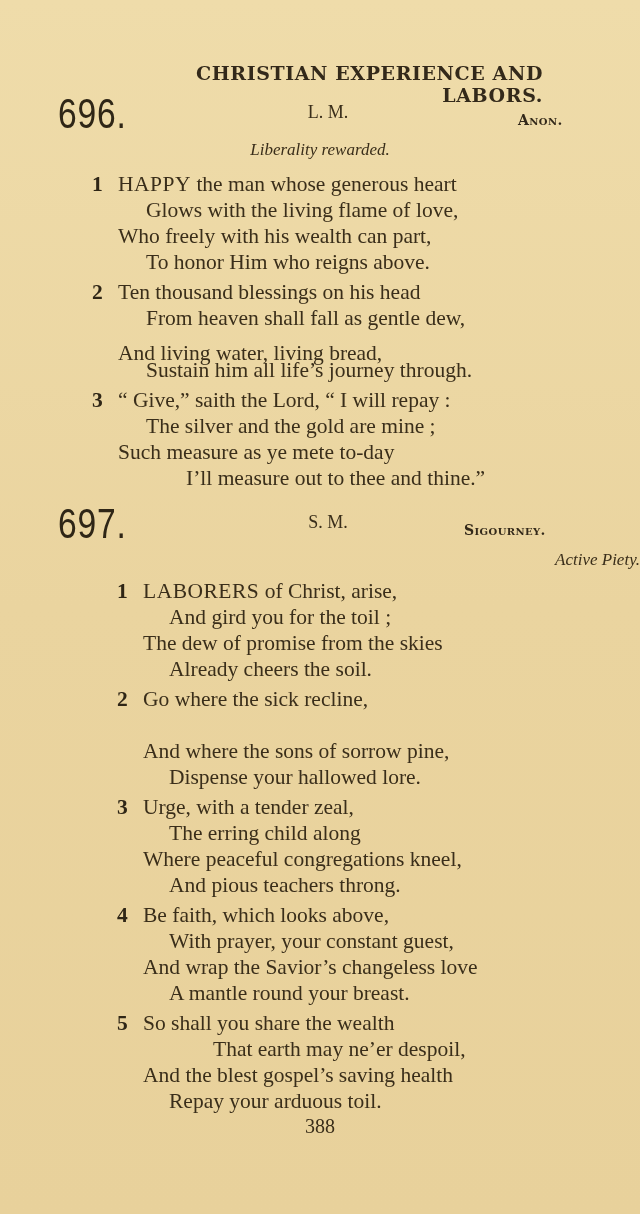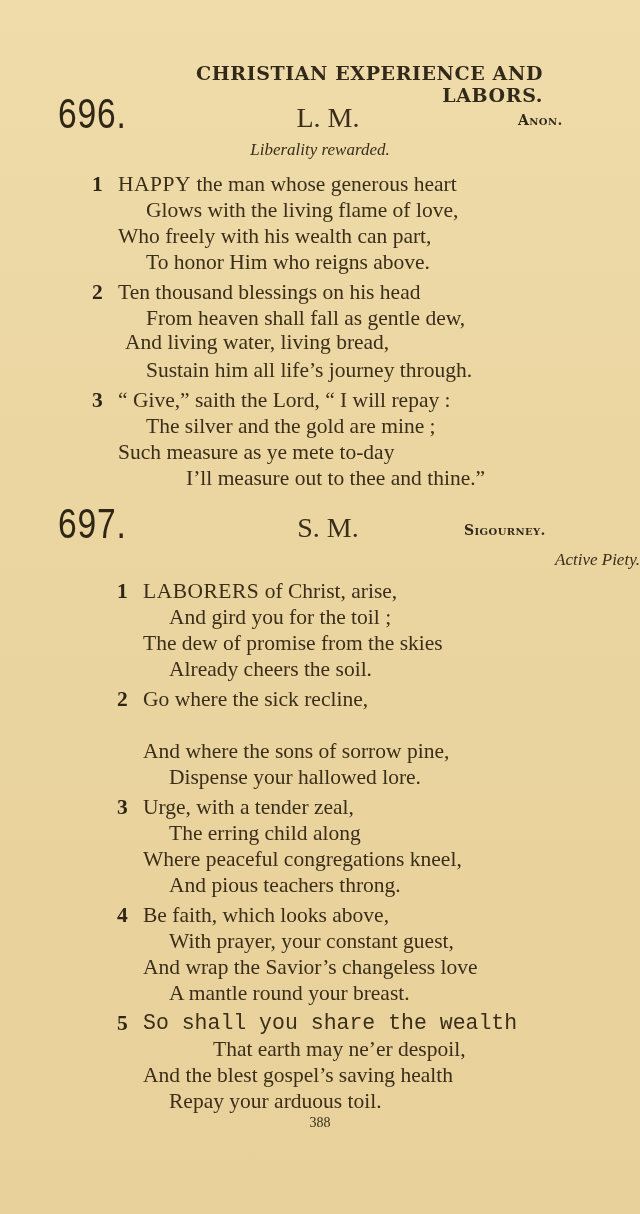--- a/index.html
+++ b/index.html
@@ -47,21 +47,21 @@
       font-size: 42px;
       transform: scaleX(0.8);
       transform-origin: left top;
       color: #2f2616;
       letter-spacing: 1px;
     }
     .meter {
       position: absolute;
       width: 200px;
       text-align: center;
-      font-size: 28px;
+      font-size: 18px;
       color: #3a2e1a;
     }
     .author {
       position: absolute;
       font-family: "DejaVu Serif", serif;
       font-weight: bold;
       font-variant: small-caps;
       font-size: 14px;
       color: #33291a;
       letter-spacing: 0.4px;
@@ -92,21 +92,21 @@
     .first-word {
       font-weight: normal;
       letter-spacing: 0.5px;
     }
     .page-number {
       position: absolute;
       top: 1115px;
       width: 640px;
       left: 0;
       text-align: center;
-      font-size: 14px;
+      font-size: 20px;
       color: #3a2e1a;
     }
   </style>
 </head>
 <body>
 
 <div class="page">
 
   <div class="running-head">CHRISTIAN EXPERIENCE AND LABORS.</div>
 
@@ -119,21 +119,21 @@
 
   <span class="vnum" style="left:92px; top:171px;">1</span>
   <span class="line" style="left:118px; top:171px;"><span class="first-word">HAPPY</span><span> the man whose generous heart</span></span>
   <span class="line" style="left:146px; top:197px;">Glows with the living flame of love,</span>
   <span class="line" style="left:118px; top:223px;">Who freely with his wealth can part,</span>
   <span class="line" style="left:146px; top:249px;">To honor Him who reigns above.</span>
 
   <span class="vnum" style="left:92px; top:279px;">2</span>
   <span class="line" style="left:118px; top:279px;">Ten thousand blessings on his head</span>
   <span class="line" style="left:146px; top:305px;">From heaven shall fall as gentle dew,</span>
-  <span class="line" style="left:118px; top:329px;margin-left:7px;">And living water, living bread,</span>
+  <span class="line" style="left:118px; top:340px;">And living water, living bread,</span>
   <span class="line" style="left:146px; top:357px;">Sustain him all life’s journey through.</span>
 
   <span class="vnum" style="left:92px; top:387px;">3</span>
   <span class="line" style="left:118px; top:387px;">“ Give,” saith the Lord, “ I will repay :</span>
   <span class="line" style="left:146px; top:413px;">The silver and the gold are mine ;</span>
   <span class="line" style="left:118px; top:439px;">Such measure as ye mete to-day</span>
   <span class="line" style="left:146px; top:465px;margin-left:40px;">I’ll measure out to thee and thine.”</span>
 
   <div class="hymn-head" style="top:506px;">
     <span class="hymn-number" style="top:-6px;">697.</span>
@@ -159,19 +159,19 @@
   <span class="line" style="left:143px; top:846px;">Where peaceful congregations kneel,</span>
   <span class="line" style="left:169px; top:872px;">And pious teachers throng.</span>
 
   <span class="vnum" style="left:117px; top:902px;">4</span>
   <span class="line" style="left:143px; top:902px;">Be faith, which looks above,</span>
   <span class="line" style="left:169px; top:928px;">With prayer, your constant guest,</span>
   <span class="line" style="left:143px; top:954px;">And wrap the Savior’s changeless love</span>
   <span class="line" style="left:169px; top:980px;">A mantle round your breast.</span>
 
   <span class="vnum" style="left:117px; top:1010px;">5</span>
-  <span class="line" style="left:143px; top:1010px;font-family:Liberation Mono, monospace;">So shall you share the wealth</span>
+  <span class="line" style="left:143px; top:1010px;">So shall you share the wealth</span>
   <span class="line" style="left:169px; top:1036px;margin-left:44px;">That earth may ne’er despoil,</span>
   <span class="line" style="left:143px; top:1062px;">And the blest gospel’s saving health</span>
   <span class="line" style="left:169px; top:1088px;">Repay your arduous toil.</span>
 
   <div class="page-number">388</div>
 </div>
 
 </body></html>

